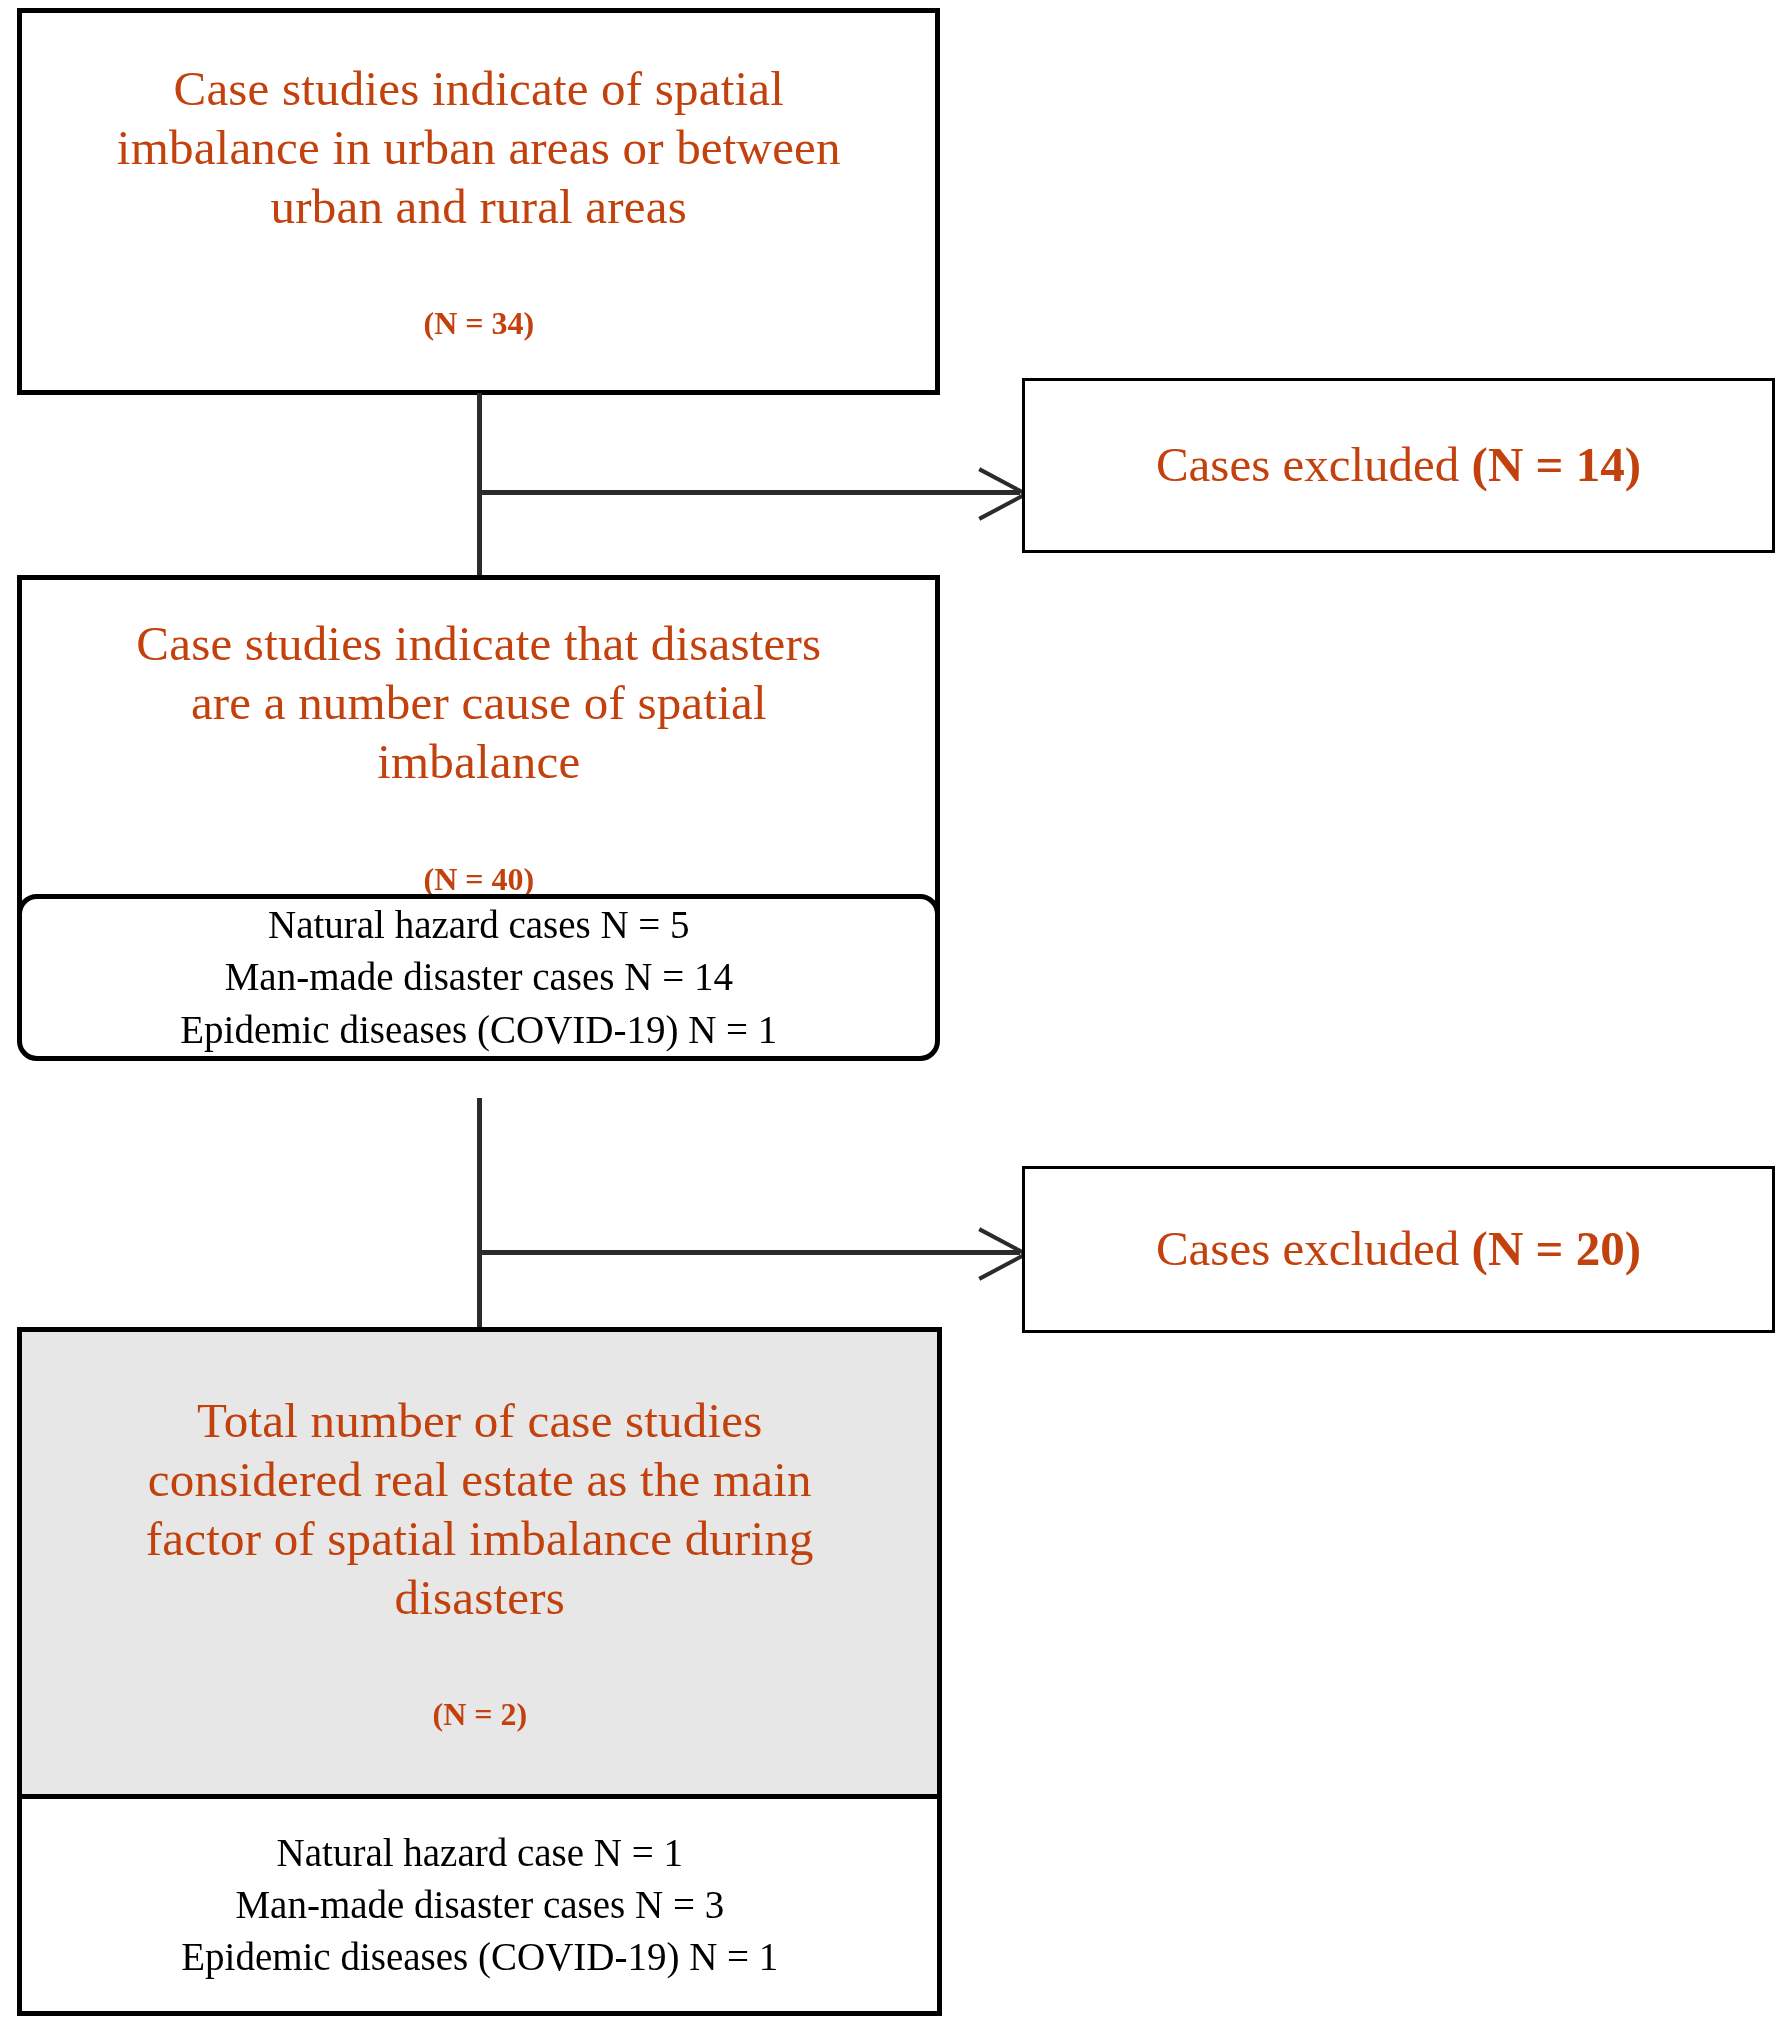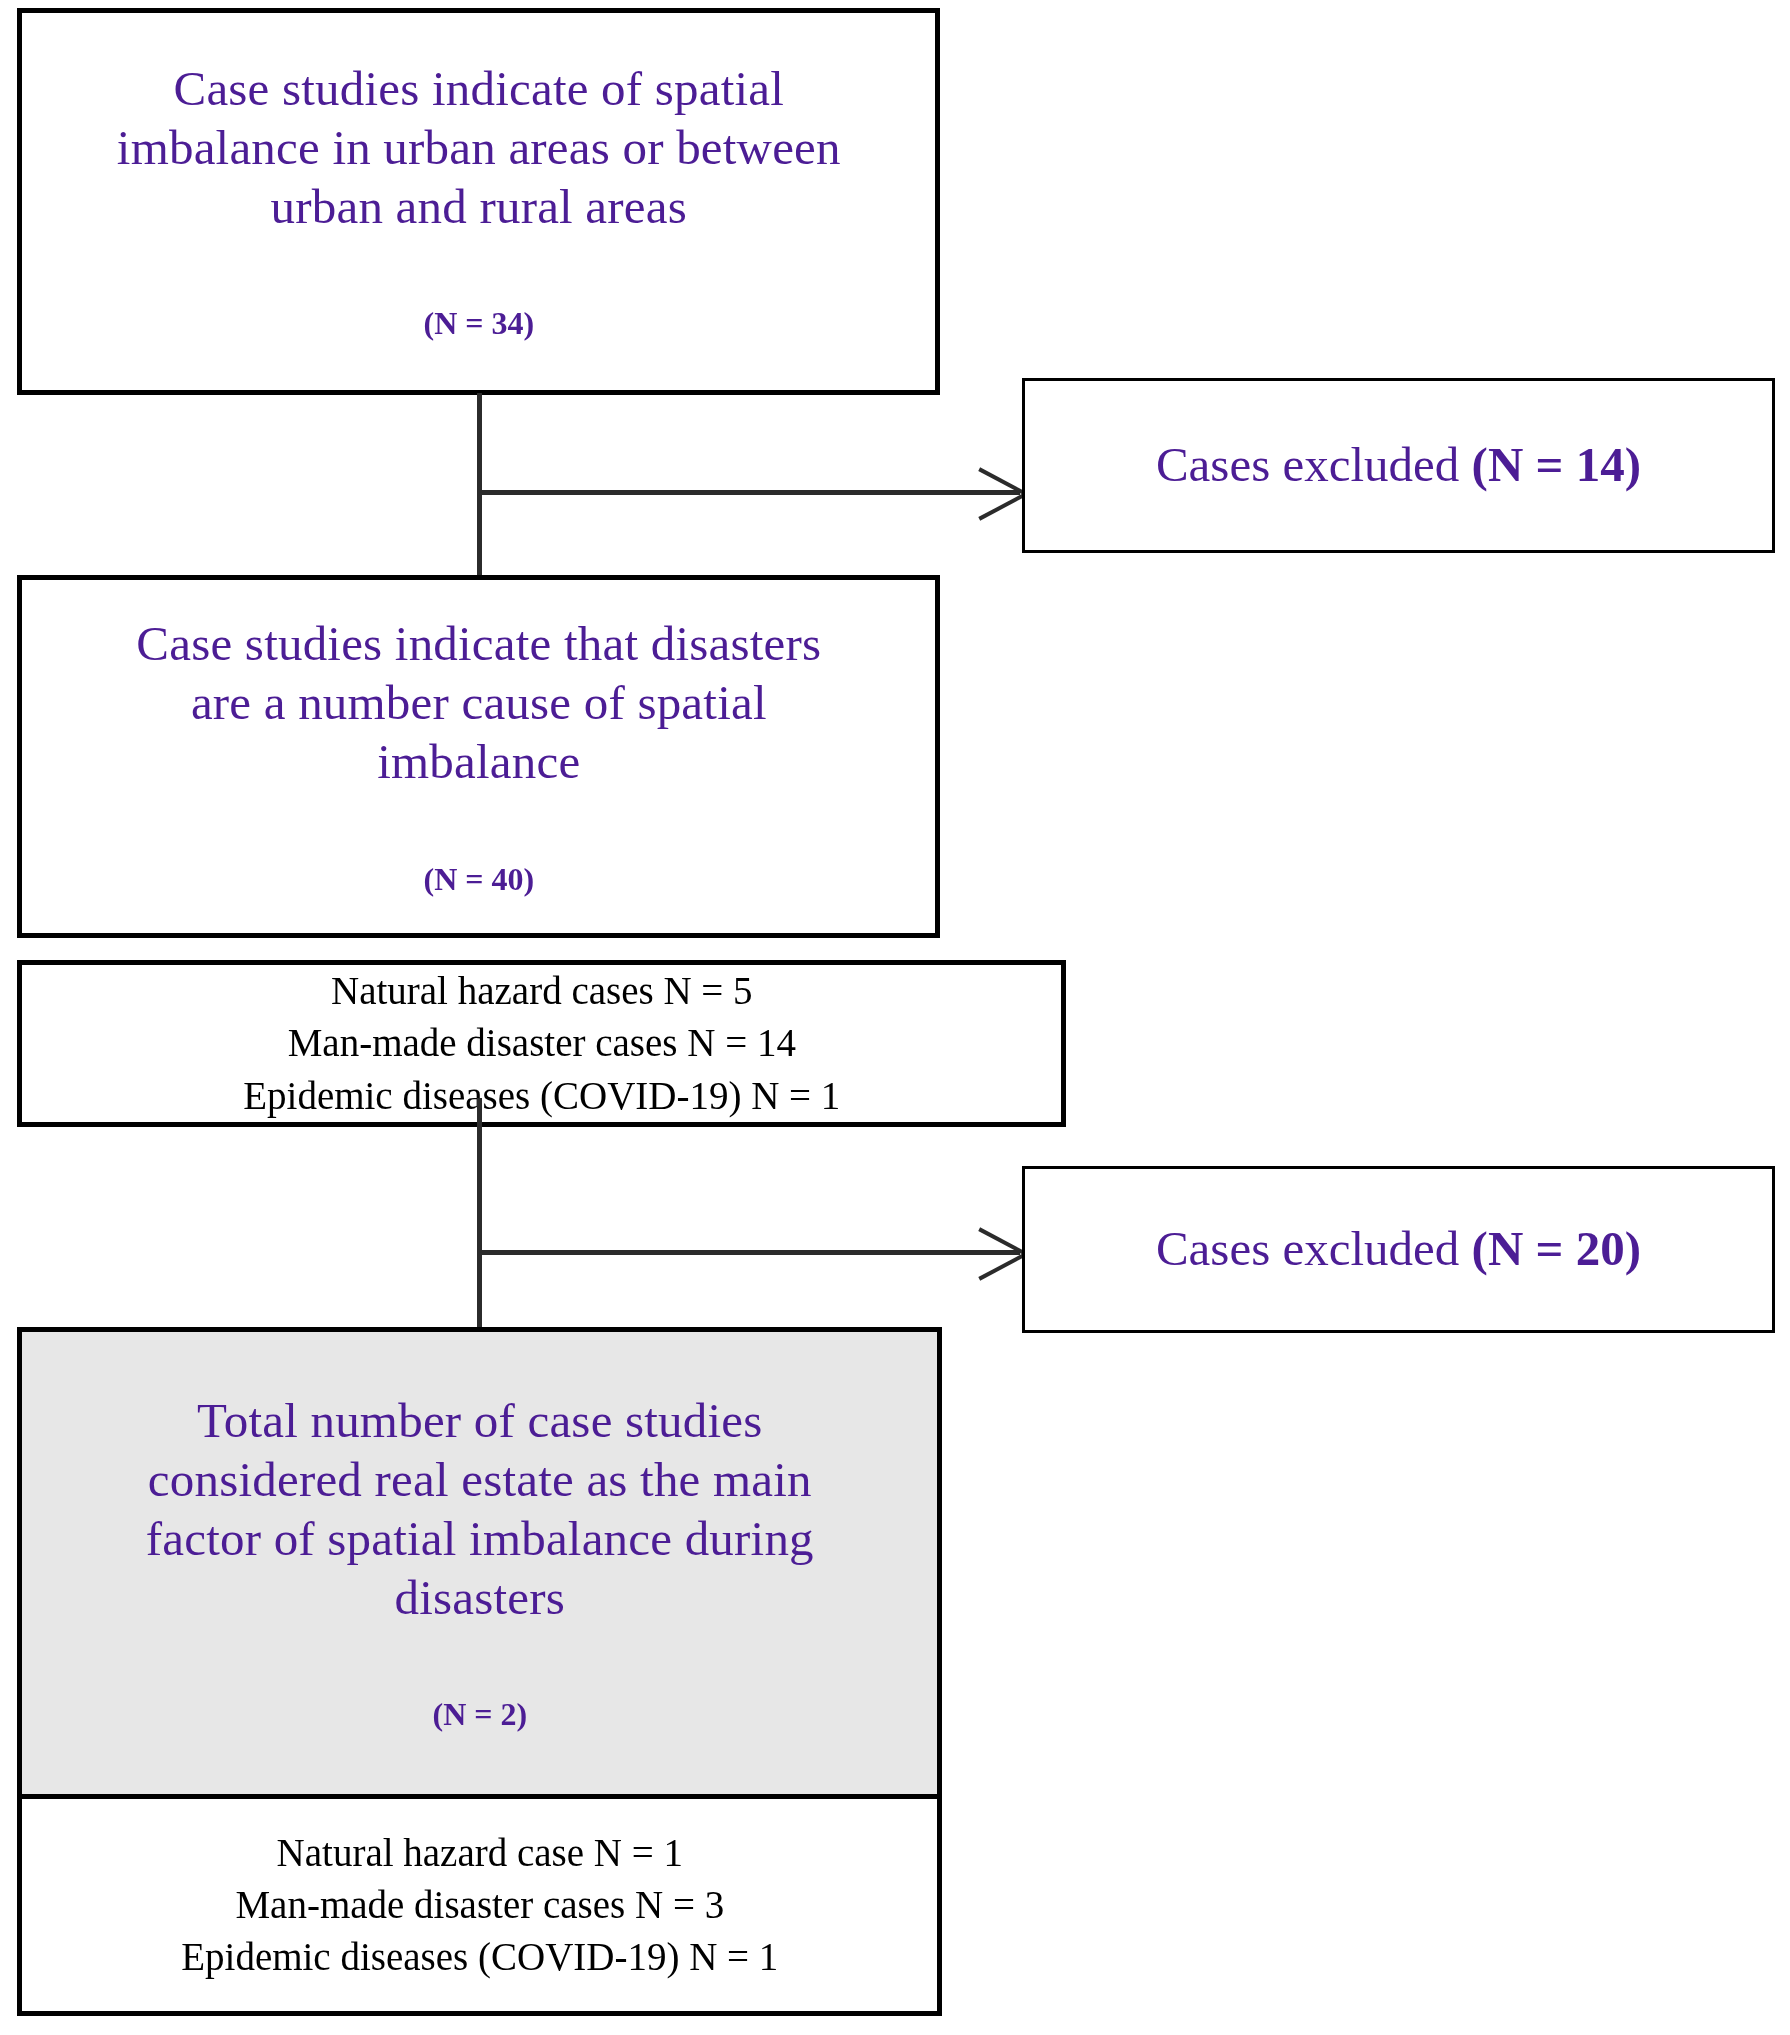--- a/index.html
+++ b/index.html
@@ -20,21 +20,21 @@
   .box {
     position: absolute;
     box-sizing: border-box;
     background: #ffffff;
     border: 5.5px solid #000000;
     display: flex;
     flex-direction: column;
     align-items: center;
     justify-content: center;
     text-align: center;
-    color: #4c1d95;
+    color: #c2410c;
   }
   .box.shaded { background: #e7e7e7; }
   .box.thin   { border-width: 3.1px; }
 
   
   .subbox {
     position: absolute;
     box-sizing: border-box;
     background: #ffffff;
     border: 5.5px solid #000000;
@@ -131,21 +131,21 @@
     </div>
   </div>
 
   <div class="box" style="left:17.3px; top:575px; width:923px; height:363px;">
     <div class="body-text gap-after">Case studies indicate that disasters
 are a number cause of spatial
 imbalance</div>
     <div class="count-text">(N = 40)</div>
   </div>
 
-  <div class="subbox" style="left:17.3px; top:960px; width:1049px; height:167px;">
+  <div class="subbox" style="left:17.3px; top:894px; width:923px; height:167px;border-radius:20px;">
     <div class="list-text">Natural hazard cases N = 5
 Man-made disaster cases N = 14
 Epidemic diseases (COVID-19) N = 1</div>
   </div>
 
   <div class="vline" style="left:477px; top:1098px; width:4.7px; height:230px;"></div>
 
   <div class="hline" style="left:477px; top:1250px; width:543px; height:4.7px;"></div>
   <div class="arrowhead" style="left:1023px; top:1252px;"></div>
 

